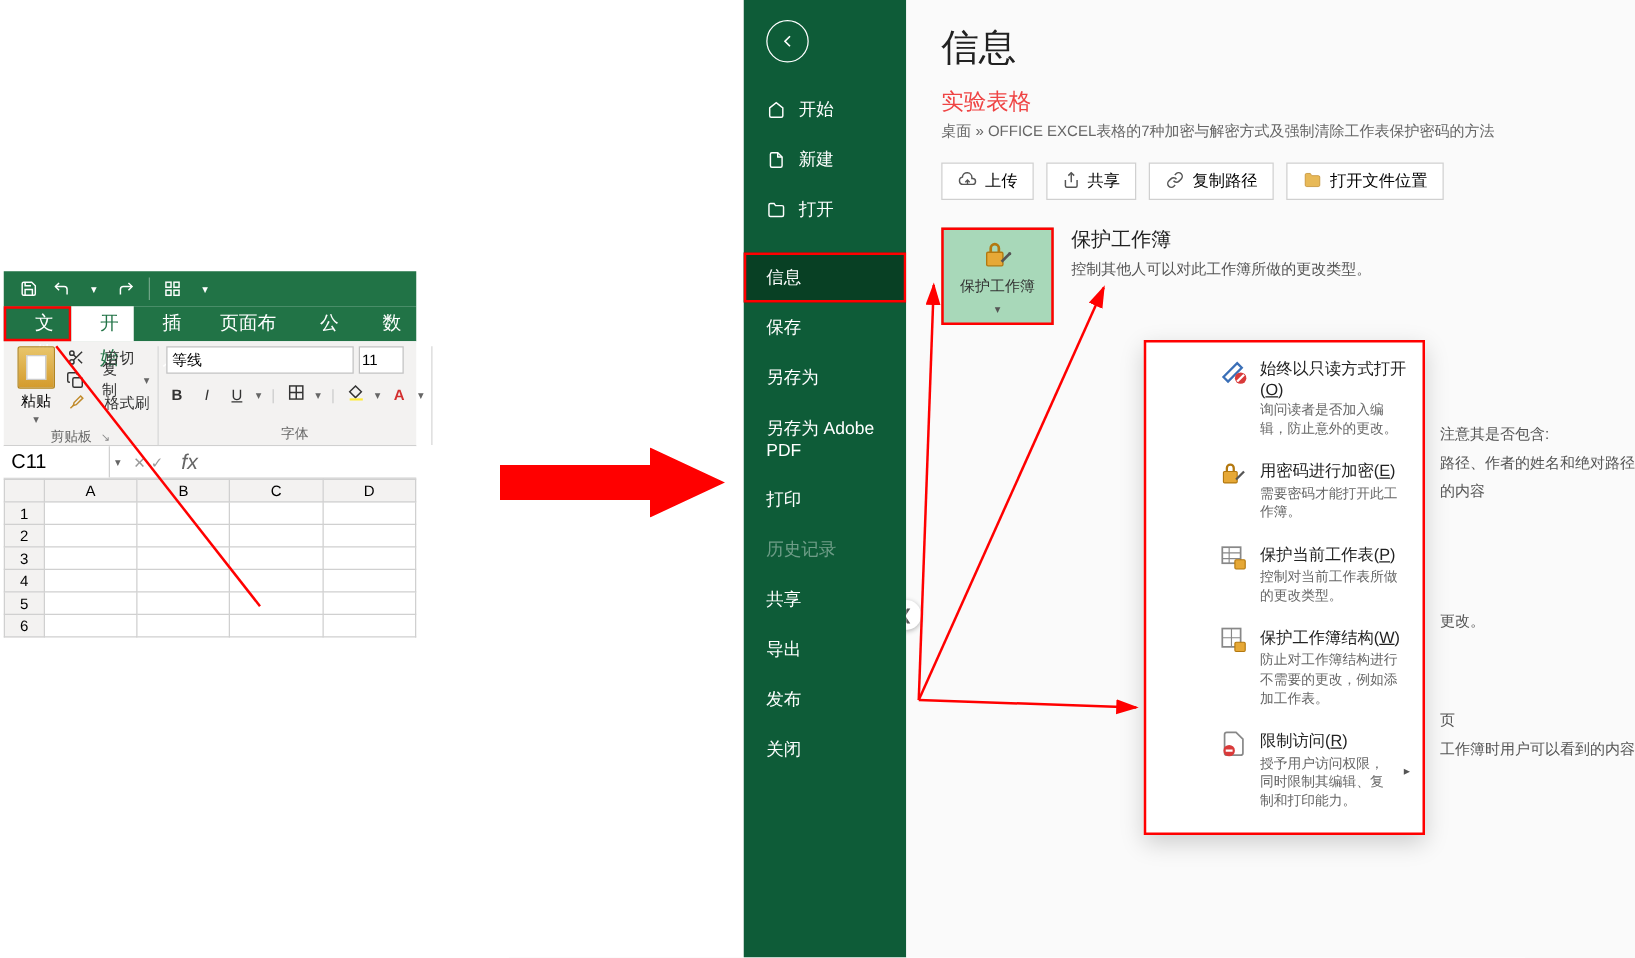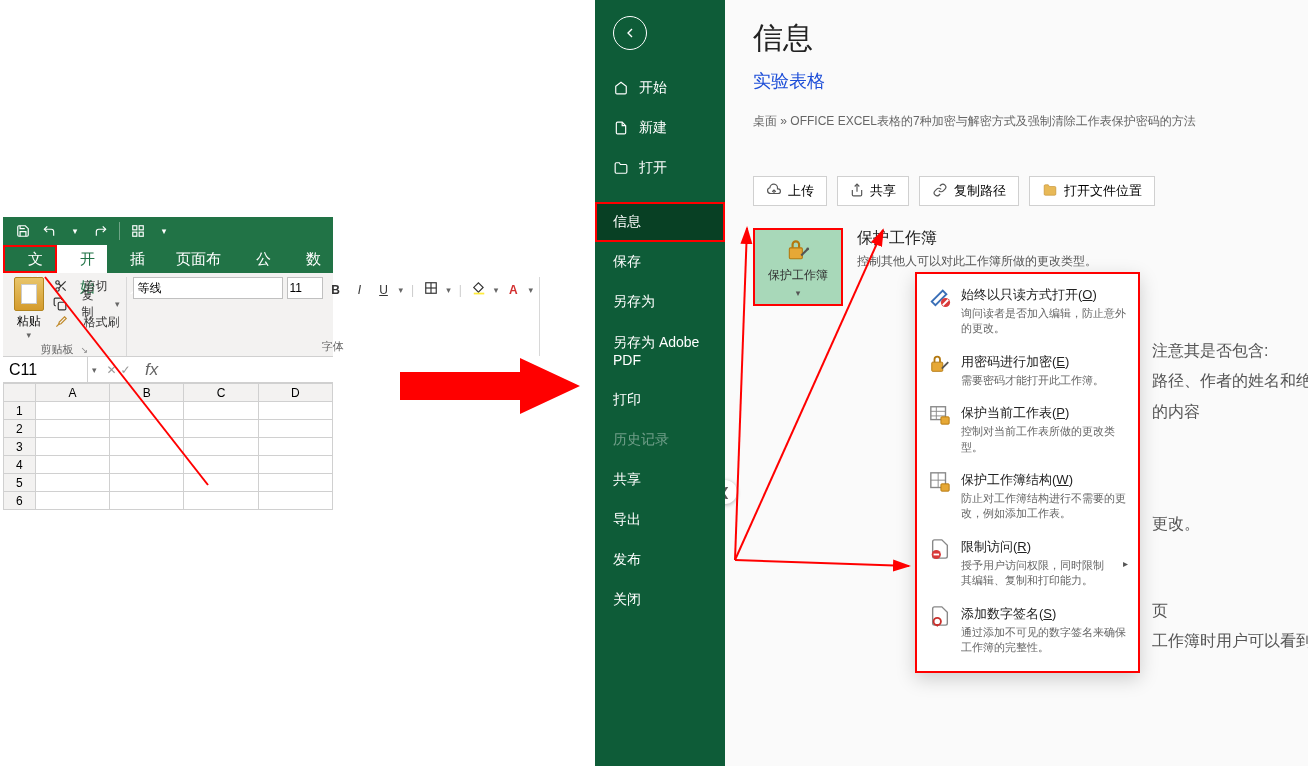--- a/index.html
+++ b/index.html
@@ -152,26 +152,26 @@
   }
   .bs-item .ic { width:16px; height:16px; display:flex; align-items:center; justify-content:center; }
   .bs-item.active { background:#084024; }
   .bs-item.info-hi { border:2px solid #ff0000; padding:9px 16px; }
   .bs-item.disabled { color:rgba(255,255,255,.4); }
   .bs-content {
     flex:1; padding:18px 28px; position:relative; background:#fafafa;
     overflow:hidden;
   }
   .bs-title { font-size:30px; color:#222; margin-bottom:10px; }
-  .bs-docname { font-size:18px; color:#1d4ed8; margin-bottom:20px; }
+  .bs-docname { font-size:18px; color:#ef4444; margin-bottom:4px; }
   .bs-path { font-size:12px; color:#666; margin-bottom:16px; }
   .bs-actions { display:flex; gap:10px; margin-bottom:22px; }
   .bs-actbtn {
     border:1px solid #d0d0d0; background:#fff; padding:5px 12px;
-    font-size:13px; display:flex; align-items:center; gap:6px; cursor:pointer;margin-top:30px;
+    font-size:13px; display:flex; align-items:center; gap:6px; cursor:pointer;
   }
   .protect-row { display:flex; align-items:flex-start; gap:14px; }
   .protect-btn {
     width:90px; height:78px;
     background:#a8d8b9; border:2px solid #ff0000;
     display:flex; flex-direction:column; align-items:center; justify-content:center;
     gap:4px; font-size:12px; color:#333;
   }
   .protect-btn .lock {
     width:26px; height:26px;
@@ -181,28 +181,28 @@
   .protect-text .d { font-size:12px; color:#555;}
   
   .protect-menu {
     position:absolute; left:190px; top:272px;
     width:225px; border:2px solid #ff0000; background:#fff;
     box-shadow:0 6px 18px rgba(0,0,0,.18);
     padding:6px 0;
   }
   .pm-item {
     display:flex; gap:8px; padding:6px 10px 10px 10px;
-    text-align:left; cursor:pointer;
+    text-align:left; cursor:pointer;margin-left:47px;
   }
   .pm-ic { width:26px; height:26px; flex-shrink:0; display:flex; align-items:flex-start; justify-content:center;}
   .pm-txt .t { font-size:13px; color:#222; }
   .pm-txt .t .ul { text-decoration:underline; }
   .pm-txt .d { font-size:11px; color:#666; margin-top:2px; line-height:1.4;}
   .side-fragments {
-    position:absolute; right:6px; top:336px; font-size:16px; color:#555;
+    position:absolute; right:6px; top:336px; font-size:12px; color:#555;
     width:150px; line-height:1.9;
   }
   .side-fragments .frag { white-space:nowrap; }
   
   .guide-svg {
     position:absolute; left:0; top:0; pointer-events:none;
   }
   .collapse-chevron {
     position:absolute; left:-12px; top:480px;
     width:24px; height:24px; border-radius:50%;
@@ -299,21 +299,21 @@
           </div>
         </div>
       </div>
       <div class="grp-label">
         <span>剪贴板</span>
         <span style="font-size:9px;color:#888;margin-left:4px">↘</span>
       </div>
     </div>
 
     <div class="grp" style="flex:1">
-      <div class="grp-body" style="flex-direction:row; align-items:flex-start">
+      <div class="grp-body" style="flex-direction:column; align-items:flex-start">
         <div style="display:flex; gap:4px">
           <input class="font-select" value="等线" style="">
           <input class="size-select" value="11" style="">
         </div>
         <div class="font-tools">
           <span class="ft b">B</span>
           <span class="ft i">I</span>
           <span class="ft u">U</span>
           <span style="font-size:9px;color:#666">▾</span>
           <span style="margin:0 2px;color:#ccc">|</span>
@@ -628,33 +628,20 @@
               <circle cx="8" cy="18" r="5" fill="#d93a3a"></circle>
               <line x1="5" y1="18" x2="11" y2="18" stroke="#fff" stroke-width="2"></line>
             </svg>
         </div>
         <div class="pm-txt" style="flex:1">
           <div class="t"><span>限制访问(</span><span class="ul">R</span><span>)</span></div>
           <div class="d">授予用户访问权限，同时限制其编辑、复制和打印能力。</div>
         </div>
         <div style="align-self:center;font-size:10px;color:#555">▸</div>
       </div>
-      <div class="pm-item">
-        <div class="pm-ic">
-          <svg width="22" height="22" viewBox="0 0 24 24">
-              <path d="M14 2H6a2 2 0 0 0-2 2v16a2 2 0 0 0 2 2h12a2 2 0 0 0 2-2V8z" fill="none" stroke="#888" stroke-width="1.5"></path>
-              <circle cx="9" cy="18" r="4" fill="none" stroke="#c9302c" stroke-width="2"></circle>
-              <path d="M7 21l2 3 2-3" fill="#c9302c"></path>
-            </svg>
-        </div>
-        <div class="pm-txt">
-          <div class="t"><span>添加数字签名(</span><span class="ul">S</span><span>)</span></div>
-          <div class="d">通过添加不可见的数字签名来确保工作簿的完整性。</div>
-        </div>
-      </div>
     </div>
 
     <svg class="guide-svg" width="583" height="766">
       <defs>
         <marker id="ah" markerWidth="10" markerHeight="10" refX="8" refY="3" orient="auto">
           <path d="M0,0 L9,3 L0,6 Z" fill="#ff0000"></path>
         </marker>
       </defs>
       <line x1="10" y1="560" x2="22" y2="228" stroke="#ff0000" stroke-width="2" marker-end="url(#ah)"></line>
       <line x1="10" y1="560" x2="158" y2="230" stroke="#ff0000" stroke-width="2" marker-end="url(#ah)"></line>

